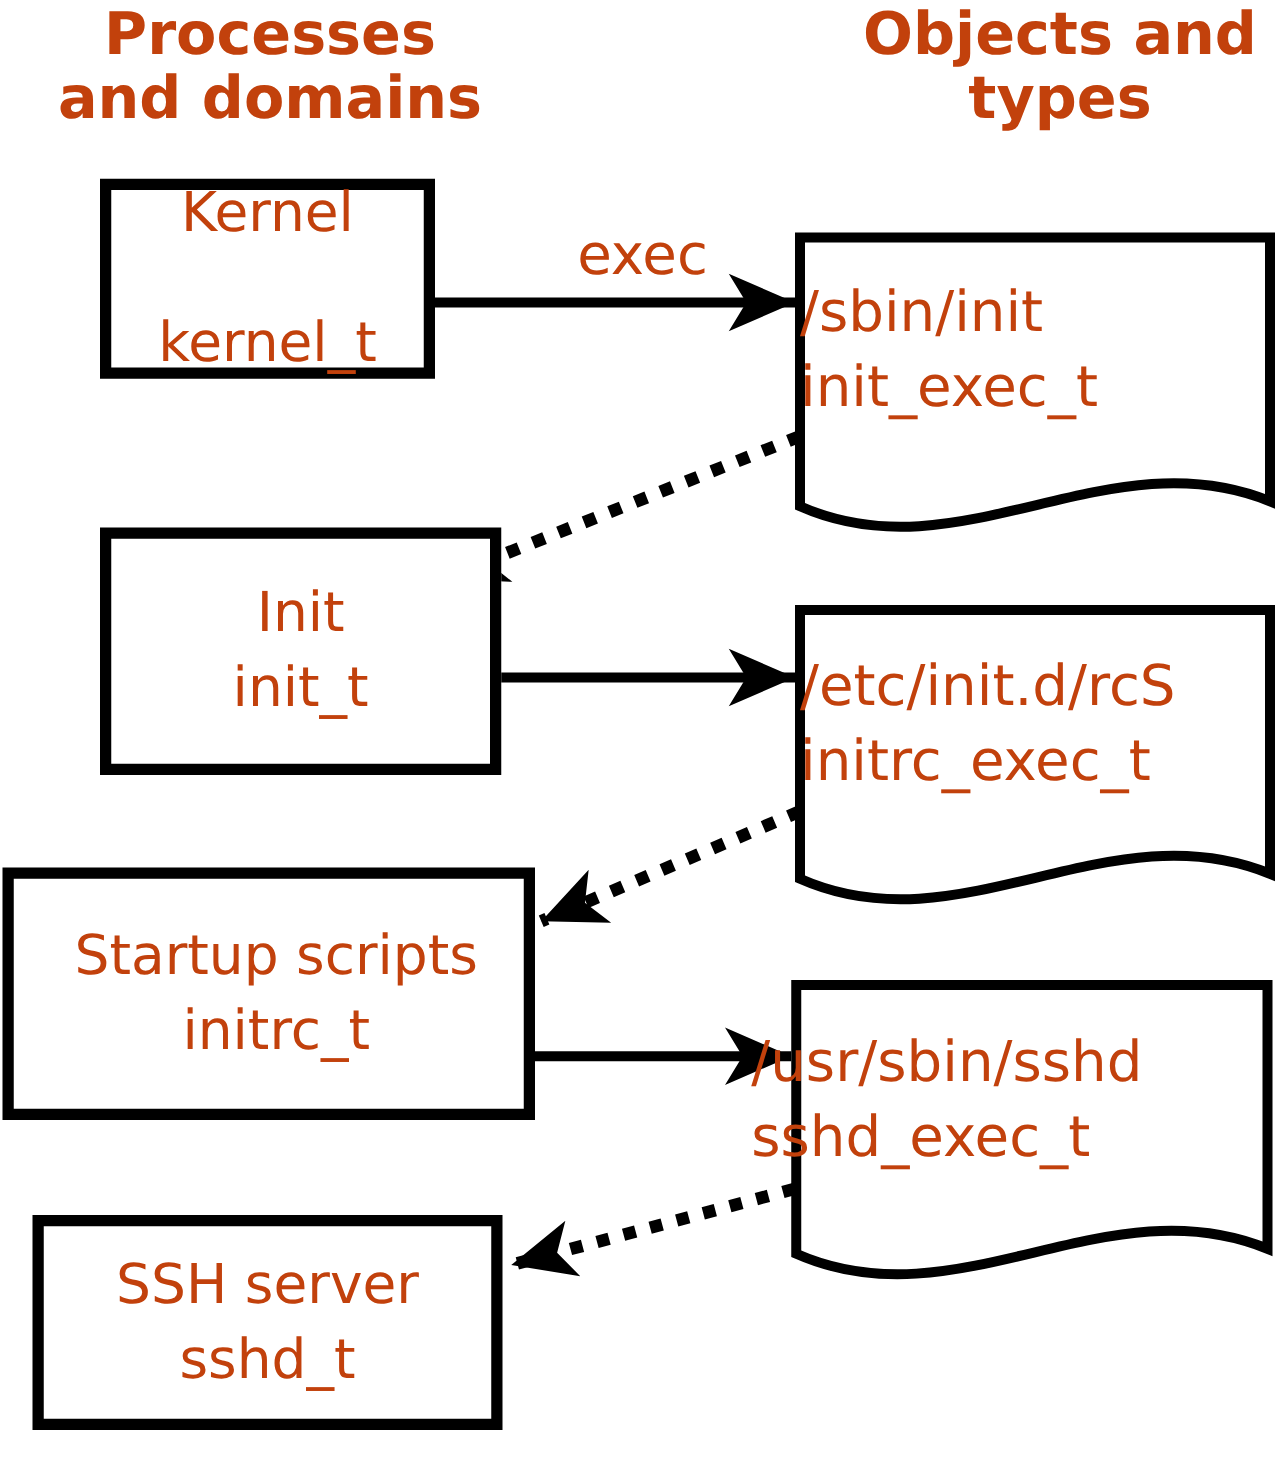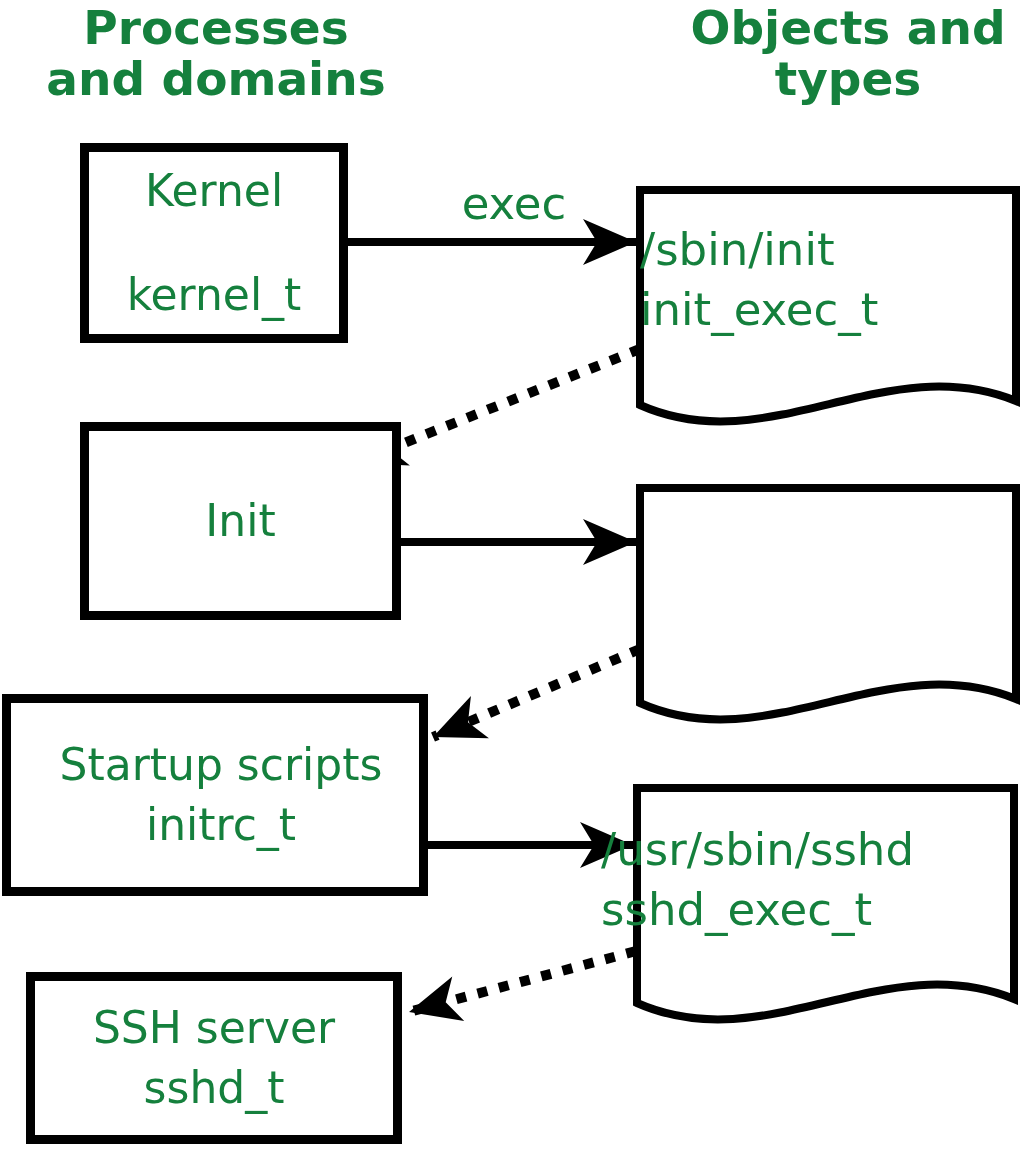--- a/index.html
+++ b/index.html
@@ -1,18 +1,18 @@
 <!DOCTYPE html>
 <html><head>
 <meta charset="utf-8">
 <style>
   html,body { margin:0; padding:0; background:#ffffff; }
   .diagram {
     position:relative; width:1024px; height:1173px;
-    background:#ffffff; color:#15803d; overflow:hidden;
+    background:#ffffff; color:#c2410c; overflow:hidden;
     font-family:"DejaVu Sans","Liberation Sans",sans-serif;
     border-radius:19px;
   }
   .layer { position:absolute; left:0; top:0; }
   .col-header {
     position:absolute; top:2px; text-align:center;
     font-weight:bold; font-size:47px; line-height:51px;
     letter-spacing:0px; white-space:nowrap;
   }
   .col-header span { display:block; }
@@ -62,40 +62,45 @@
 
   <div class="col-header" style="left:20px; width:392px;">
     <span>Processes</span>
     <span>and domains</span>
   </div>
   <div class="col-header" style="left:656px; width:384px;">
     <span>Objects and</span>
     <span>types</span>
   </div>
 
-  <div class="pbox" style="left:80px; top:143px; width:268px; height:200px;gap:44px;">
+  <div class="pbox" style="left:80px; top:143px; width:268px; height:160px;gap:44px;">
     <span>Kernel</span>
     <span>kernel_t</span>
   </div>
   <div class="pbox" style="left:80px; top:422px; width:321px; height:198px;">
     <span>Init</span>
+    <span>init_t</span>
   </div>
   <div class="pbox" style="left:2px; top:694px; width:426px; height:202px;padding-left:12px;">
     <span>Startup scripts</span>
     <span>initrc_t</span>
   </div>
   <div class="pbox" style="left:26px; top:972px; width:376px; height:172px;">
     <span>SSH server</span>
     <span>sshd_t</span>
   </div>
 
   <div class="doc-text" style="left:640px; top:220px; width:376px;">
     <span>/sbin/init</span>
     <span>init_exec_t</span>
   </div>
+  <div class="doc-text" style="left:640px; top:519px; width:376px;">
+    <span>/etc/init.d/rcS</span>
+    <span>initrc_exec_t</span>
+  </div>
   <div class="doc-text" style="left:601px; top:820px; width:377px;">
     <span>/usr/sbin/sshd</span>
     <span>sshd_exec_t</span>
   </div>
 
   <div class="edge-label" style="left:429px; top:180px; width:170px;">exec</div>
 
 </div>
 
 </body></html>

